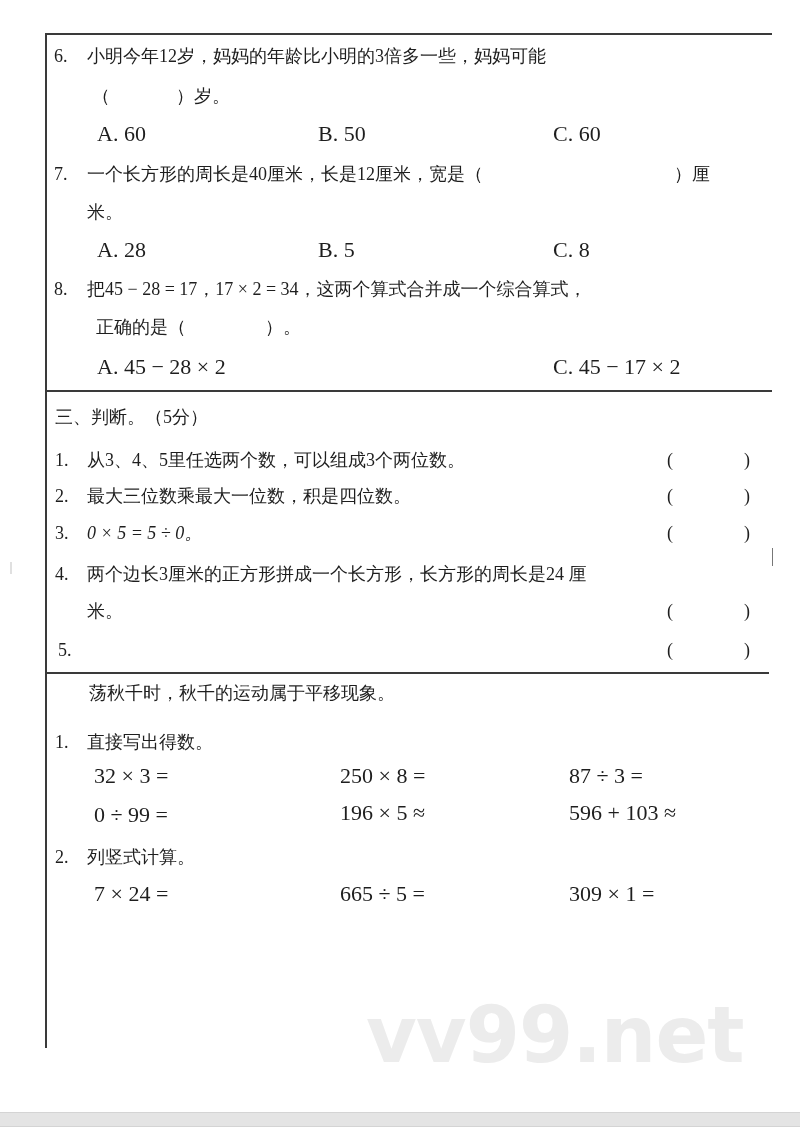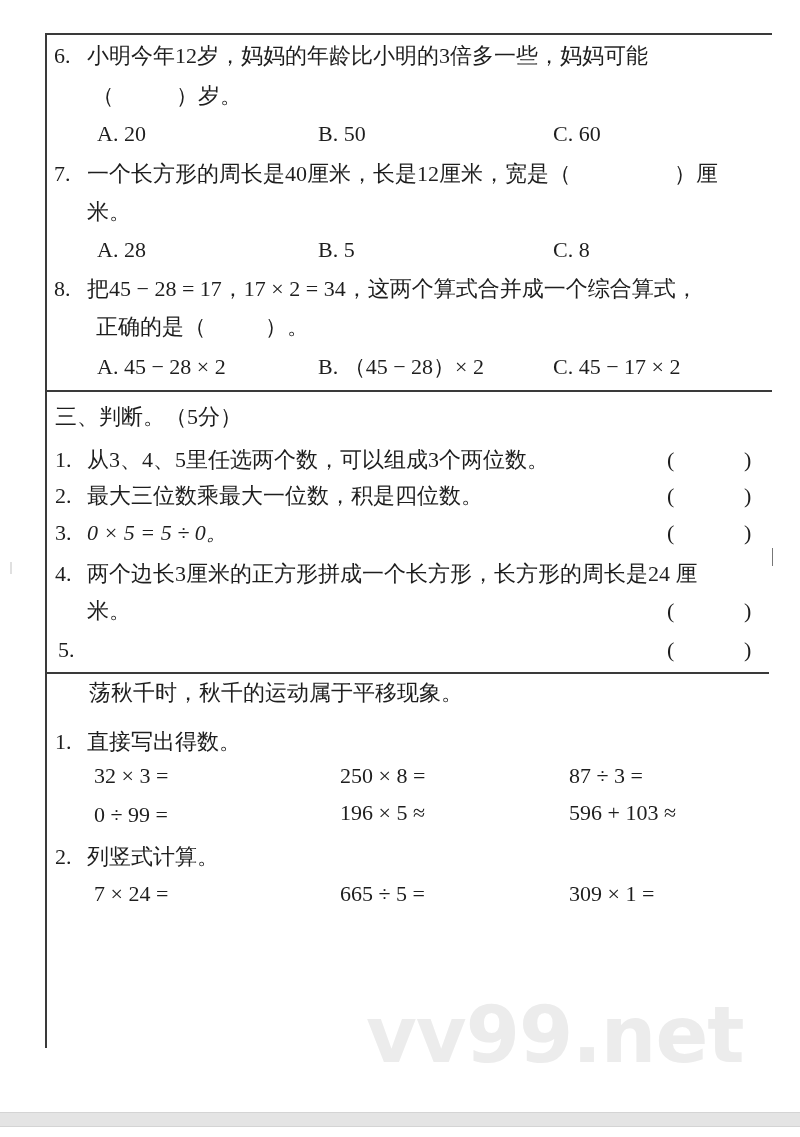--- a/index.html
+++ b/index.html
@@ -5,21 +5,21 @@
   html, body { margin: 0; padding: 0; }
   body {
     width: 800px; height: 1137px; position: relative; overflow: hidden;
     background: #ffffff;
     font-family: "Liberation Serif", "DejaVu Serif", serif;
     color: #1e1e1e;
   }
   .page { position: absolute; left: 0; top: 0; width: 800px; height: 1137px; }
   .hline { position: absolute; height: 2px; background: #3a3a3a; }
   .vline { position: absolute; width: 2px; background: #3a3a3a; }
-  .row { position: absolute; font-size: 22px; line-height: 28px; white-space: nowrap; }
+  .row { position: absolute; font-size: 18px; line-height: 28px; white-space: nowrap; }
   .num { position: absolute; }
   .txt { position: absolute; }
   .opt { position: absolute; font-size: 22px; line-height: 28px; white-space: nowrap; }
   .watermark {
     position: absolute; left: 366px; top: 995px;
     font-family: "DejaVu Sans", "Liberation Sans", sans-serif;
     font-weight: bold; font-size: 78px; line-height: 80px;
     color: #ececec; letter-spacing: -1px;
   }
   .band {
@@ -42,21 +42,21 @@
   <div class="edge-mark-left"></div>
 
   <div class="row" style="left:54px; top:42px;">
     <span class="num" style="left:0;">6.</span>
     <span class="txt" style="left:33px;">小明今年12岁，妈妈的年龄比小明的3倍多一些，妈妈可能</span>
   </div>
   <div class="row" style="left:92px; top:82px;">
     <span class="txt" style="left:0;">（</span>
     <span class="txt" style="left:84px;">）岁。</span>
   </div>
-  <div class="opt" style="left:97px; top:120px;">A.  20</div>
+  <div class="opt" style="left:97px; top:120px;">A.  60</div>
   <div class="opt" style="left:318px; top:120px;">B.  50</div>
   <div class="opt" style="left:553px; top:120px;text-align:center;">C.  60</div>
 
   <div class="row" style="left:54px; top:160px;">
     <span class="num" style="left:0;">7.</span>
     <span class="txt" style="left:33px;">一个长方形的周长是40厘米，长是12厘米，宽是（</span>
     <span class="txt" style="left:620px;">）厘</span>
   </div>
   <div class="row" style="left:87px; top:198px;">
     <span class="txt" style="left:0;">米。</span>
@@ -67,21 +67,20 @@
 
   <div class="row" style="left:54px; top:275px;">
     <span class="num" style="left:0;">8.</span>
     <span class="txt" style="left:33px;">把45 − 28 = 17，17 × 2 = 34，这两个算式合并成一个综合算式，</span>
   </div>
   <div class="row" style="left:87px; top:313px;">
     <span class="txt" style="left:0;margin-left:9px;">正确的是（</span>
     <span class="txt" style="left:178px;">）。</span>
   </div>
   <div class="opt" style="left:97px; top:353px;font-family:Liberation Serif, serif;">A.  45 − 28 × 2</div>
-  <div class="opt" style="left:318px; top:353px;">B.  （45 − 28）× 2</div>
   <div class="opt" style="left:553px; top:353px;">C.  45 − 17 × 2</div>
 
   <div class="row" style="left:55px; top:403px;">三、判断。（5分）</div>
 
   <div class="row" style="left:55px; top:446px; width:710px;">
     <span class="num" style="left:0;">1.</span>
     <span class="txt" style="left:32px;">从3、4、5里任选两个数，可以组成3个两位数。</span>
     <span class="txt" style="left:612px;">(</span>
     <span class="txt" style="left:689px;">)</span>
   </div>

